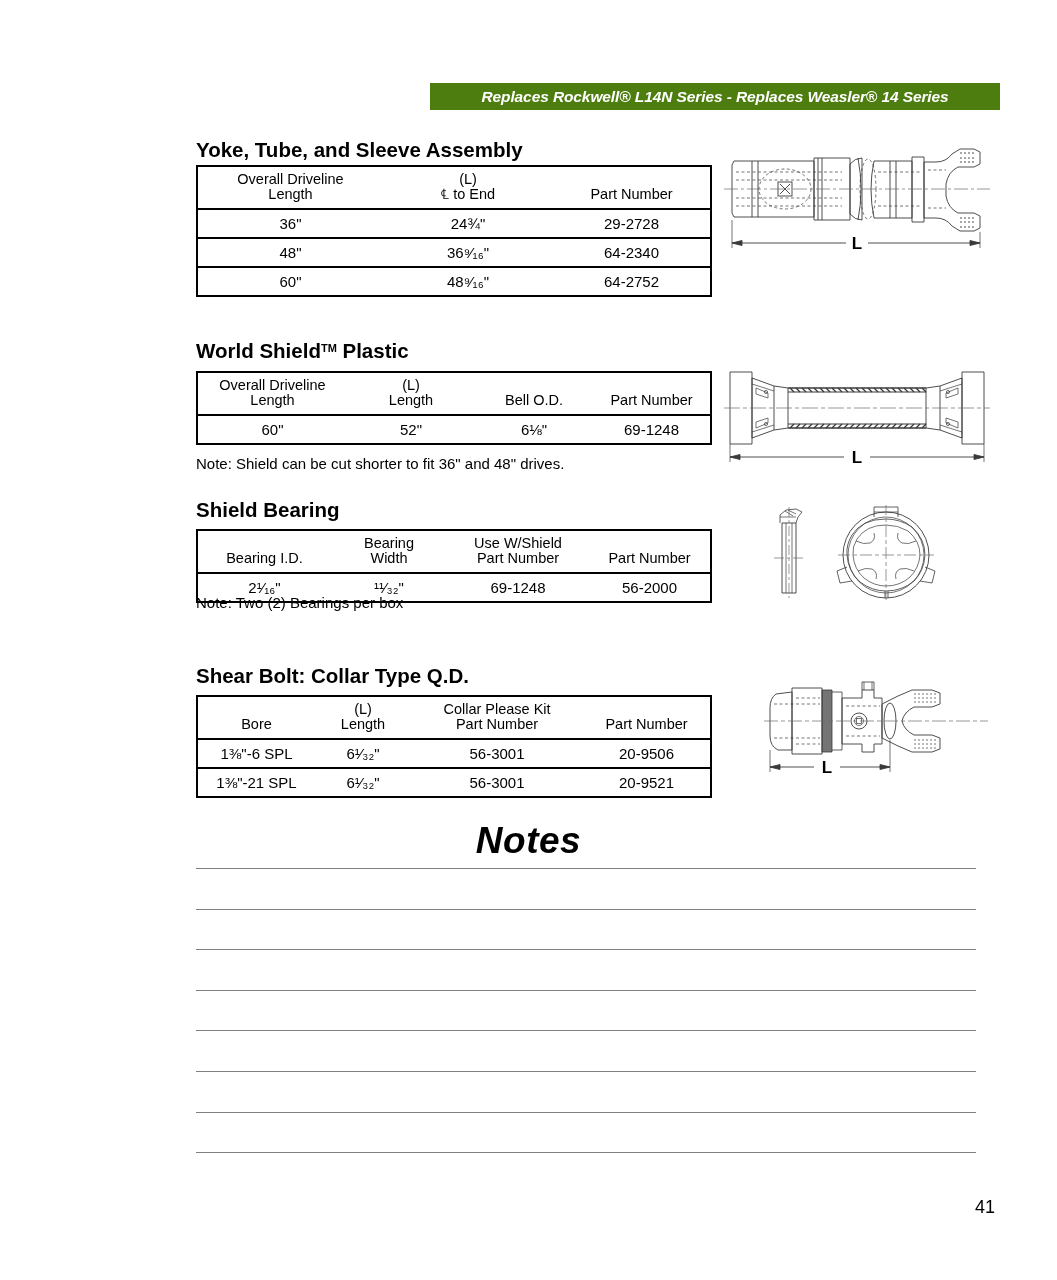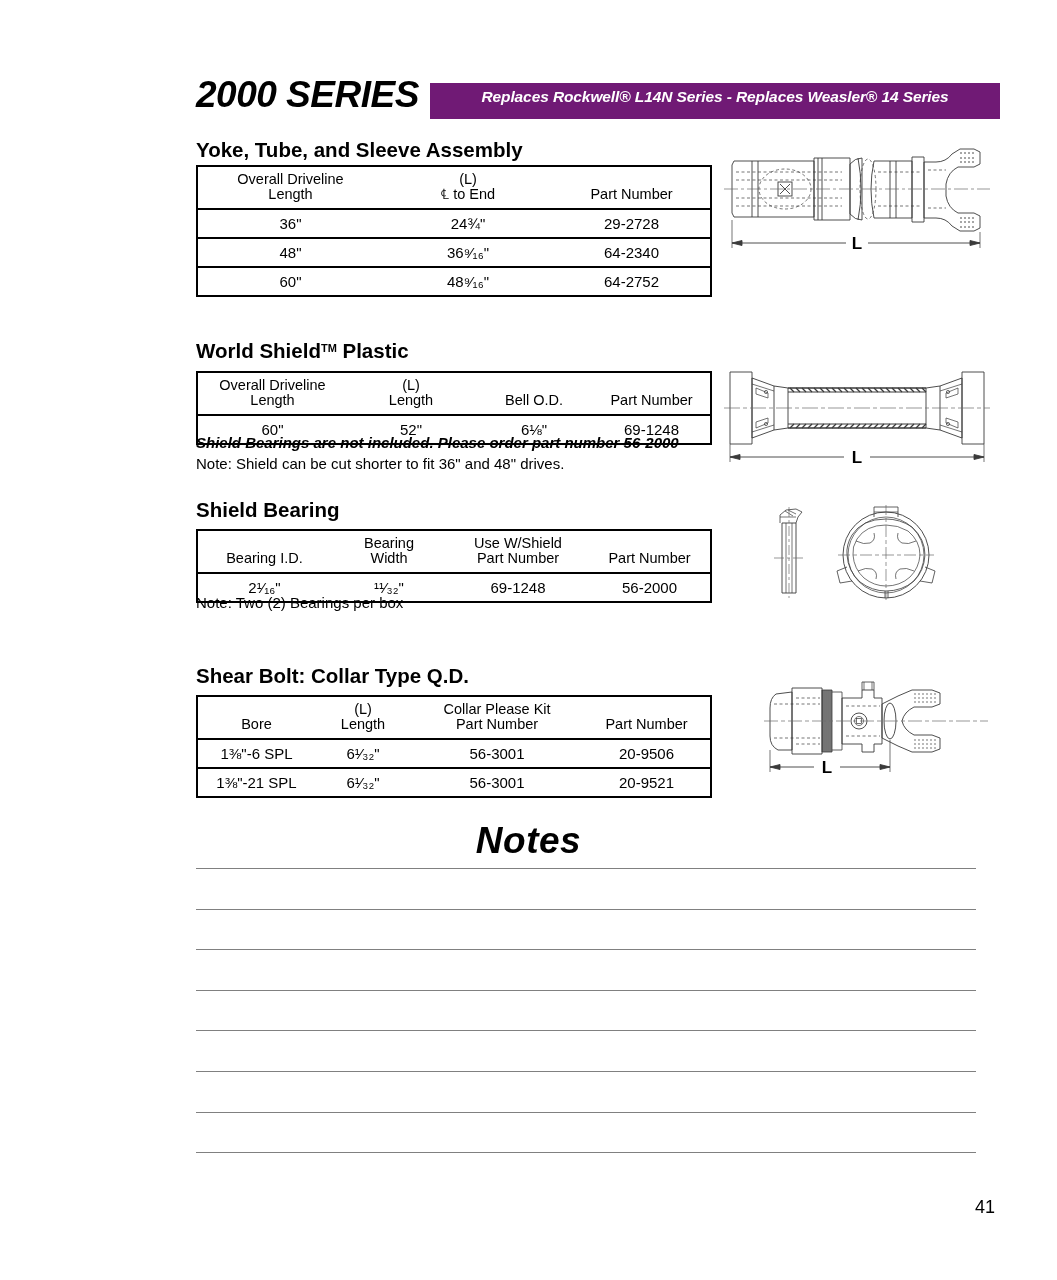--- a/index.html
+++ b/index.html
@@ -30,22 +30,22 @@
     font-weight: bold;
     font-style: italic;
     letter-spacing: -0.5px;
     line-height: 1;
   }
   .replaces-banner {
     position: absolute;
     left: 430px;
     top: 83px;
     width: 570px;
-    height: 36px;
-    background: #701a75;
+    height: 27px;
+    background: #4d7c0f;
     color: #ffffff;
     font-size: 15.5px;
     font-weight: bold;
     font-style: italic;
     line-height: 27px;
     text-align: center;
     white-space: nowrap;
     letter-spacing: -0.1px;
   }
 
@@ -159,21 +159,20 @@
     font-size: 17px;
     font-weight: bold;
     fill: #000;
   }
 </style>
 </head>
 <body>
 
 <div class="page">
 
-  <div class="series-title">2000 SERIES</div>
 
   <div class="replaces-banner">Replaces Rockwell® L14N Series - Replaces Weasler® 14 Series</div>
 
   <div class="sect-head" style="left:196px; top:140px;">Yoke, Tube, and Sleeve Assembly</div>
 
   <table class="tbl" style="left:196px; top:165px; width:514px;">
     <colgroup>
       <col style="width:186px">
       <col style="width:170px">
       <col style="width:158px">
@@ -297,21 +296,20 @@
     <tbody>
       <tr>
         <td>60"</td>
         <td>52"</td>
         <td>6⅛"</td>
         <td>69-1248</td>
       </tr>
     </tbody>
   </table>
 
-  <div class="note-bold" style="left:196px; top:435px;">Shield Bearings are not included. Please order part number 56-2000</div>
   <div class="note-plain" style="left:196px; top:456px;">Note:  Shield can be cut shorter to fit 36" and 48" drives.</div>
 
   <div class="drawing" style="left:722px; top:358px;">
     <svg width="270" height="112" viewBox="0 0 270 112">
       <g fill="none" stroke="#3a3a3a" stroke-width="0.9">
 
         <path d="M8 14 L8 86 L30 86 L30 14 Z"></path>
         <path d="M30 20 L52 28 L52 72 L30 80 Z"></path>
         <path d="M52 28 L66 30 L66 70 L52 72"></path>
 

